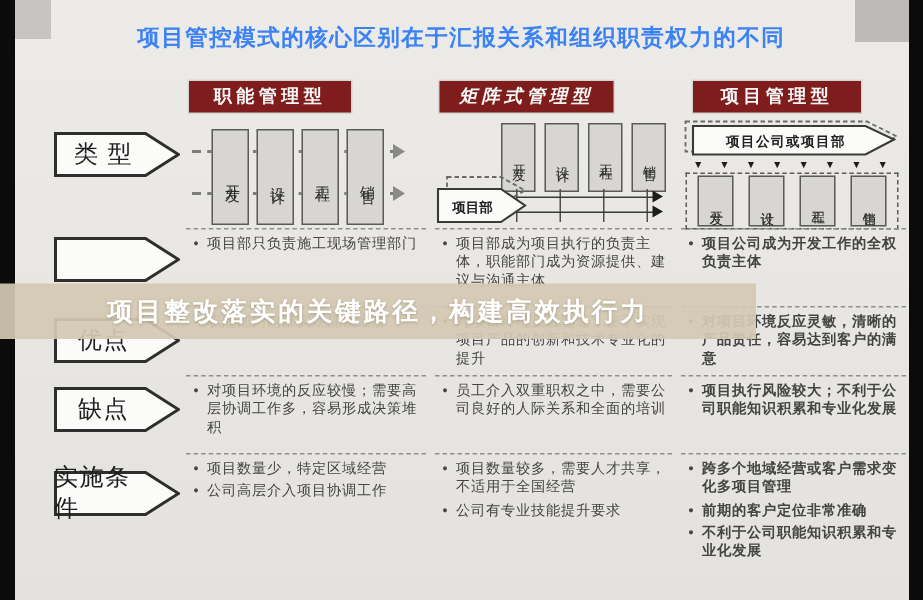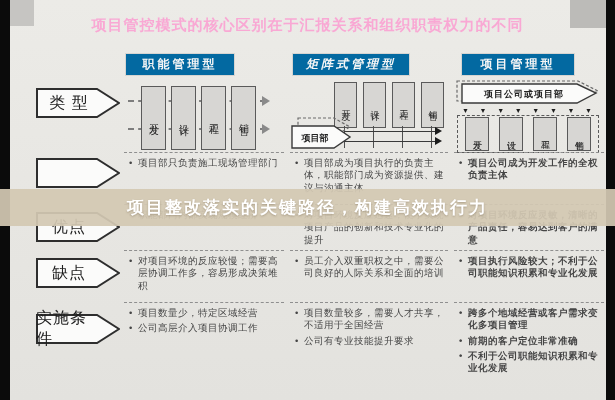--- a/index.html
+++ b/index.html
@@ -14,27 +14,27 @@
   }
   .edge{position:absolute;top:0;height:400px;background:#0b0b0b;}
   .edge.left{left:0;width:10px;}
   .edge.right{left:606px;width:9px;}
   .corner{position:absolute;background:#c6c5c2;}
   .corner.tl{left:10px;top:0;width:24px;height:26px;}
   .corner.tr{left:570px;top:0;width:36px;height:28px;background:#bcbbb8;}
 
   .title{
     position:absolute;left:40px;top:16px;width:535px;
-    text-align:center;font-size:15px;font-weight:bold;color:#f9a8d4;
+    text-align:center;font-size:15px;font-weight:bold;color:#3b82f6;
     letter-spacing:1px;
   }
 
   .col-header{
     position:absolute;top:54px;height:21px;line-height:21px;
-    background:#0369a1;color:#f6f6f6;font-size:12px;font-weight:bold;
+    background:#7f1d1d;color:#f6f6f6;font-size:12px;font-weight:bold;
     text-align:center;letter-spacing:3px;box-shadow:0 0 0 1px #80808033;
   }
   #hdr1{left:126px;width:108px;}
   #hdr2{left:293px;width:116px;font-style:italic;}
   #hdr3{left:462px;width:112px;}
 
   
   .row-label{position:absolute;left:36px;width:84px;height:30px;}
   .row-label svg{position:absolute;left:0;top:0;}
   .row-label span{
@@ -94,21 +94,21 @@
   .cell li::before{content:"\2022";position:absolute;left:1px;top:0;color:#454545;}
   .c1{left:124px;width:160px;}
   .c2{left:290px;width:158px;}
   .c3{left:454px;width:150px;font-weight:bold;}
   .r-duty{top:152px;height:52px;}
   .r-pros{top:204px;height:46px;}
   .r-cons{top:250px;height:52px;}
   .r-cond{top:302px;height:92px;}
 
   .watermark{
-    position:absolute;left:0;top:189px;width:615px;height:37px;z-index:30;
+    position:absolute;left:0;top:189px;width:504px;height:37px;z-index:30;
     background:rgba(211,200,179,0.93);
     display:flex;align-items:center;justify-content:center;
   }
   .watermark span{
     color:#ffffff;font-size:17px;font-weight:bold;letter-spacing:2px;
     text-shadow:0 1px 2px rgba(120,105,80,0.45);
   }
 </style>
 </head>
 <body>

